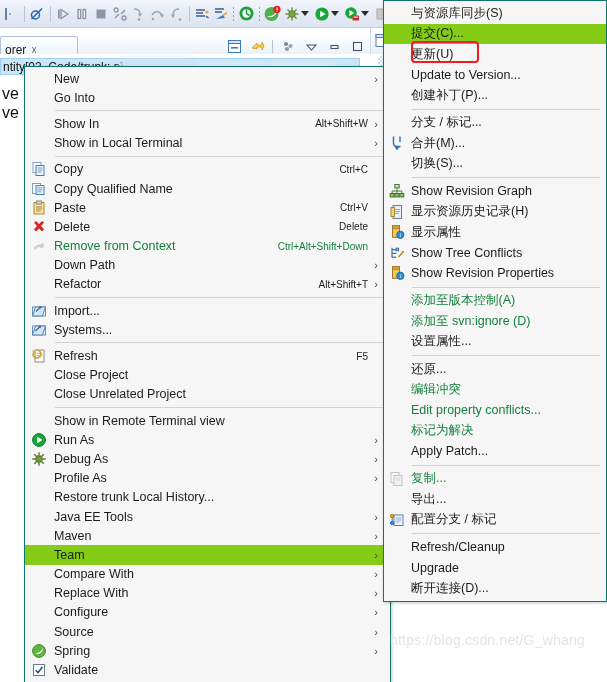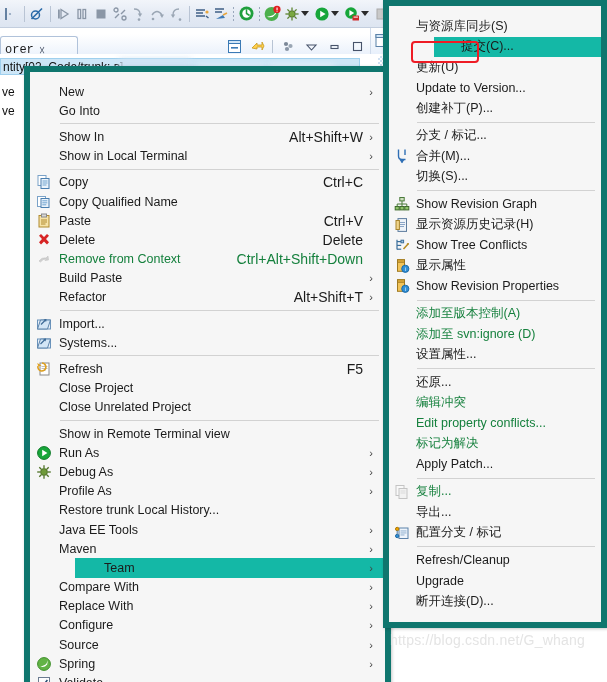--- a/index.html
+++ b/index.html
@@ -36,21 +36,20 @@
     width: 0; height: 0; margin: 0 3px 0 0;
     border-left: 4px solid transparent; border-right: 4px solid transparent;
     border-top: 5px solid #2b2b2b;
   }
 
   
   .tabstrip {
     position: absolute; left: 0; top: 34px; width: 391px; height: 22px;
     background: linear-gradient(to bottom,#ffffff 0%, #eaf1fb 100%);
     border-bottom: 1px solid #b6c6de;
-    font-family: Liberation Mono, monospace;
   }
   .tab {
     position: absolute; left: 0; top: 2px; height: 24px;
     background: linear-gradient(to bottom,#ffffff,#e8f0fb);
     border: 1px solid #b0c2da; border-bottom: none;
     border-top-left-radius: 3px; border-top-right-radius: 3px;
     padding: 3px 6px 0 4px; font-size: 12px; color: #1a1a1a;
     display: flex; align-items: center; gap: 5px;
   }
   .tab-close { font-size: 11px; color: #4a5568; }
@@ -77,52 +76,52 @@
     background: #cde6f7; border: 1px solid #9fd0ee;
   }
   .tree-sel .lbl {
     font-size: 12px; color: #111; padding: 1px 0 0 2px; white-space: nowrap;
     font-family: "Liberation Sans", sans-serif;
   }
   .blur1 { position:absolute; left:118px; top:0px;  width:72px; height:12px; background:#cfe3f5; filter: blur(3px); }
   .blur2 { position:absolute; left:196px; top:6px;  width:68px; height:14px; background:#e2eefb; filter: blur(3px); }
   .blur3 { position:absolute; left:268px; top:6px;  width:66px; height:14px; background:#e8f2fc; filter: blur(3px); }
   .tree-row {
-    position: absolute; left: 2px; font-size: 12px; color: #111;
+    position: absolute; left: 2px; font-size: 16px; color: #111;
     white-space: nowrap;
   }
   .scroll-corner {
     position: absolute; left: 378px; top: 56px; width: 13px; height: 14px;
     background: repeating-conic-gradient(#cfe0f2 0% 25%, #ffffff 0% 50%) 0 0/4px 4px;
   }
 
   
   .menu {
     position: absolute; background: #f6f6f6;
-    border: 6px solid #0f766e;
+    border: 1px solid #0f766e;
     box-shadow: 1px 1px 3px rgba(0,0,0,0.22);
     font-size: 12.5px; color: #1b1b1b;
-    padding: 10px 0;
+    padding: 2px 0;
   }
   #menu-main { left: 24px; top: 66px; width: 367px; }
   #menu-sub  { left: 383px; top: 0px;  width: 224px; }
 
   .mi {
     position: relative; height: 19.2px; display: flex; align-items: center;
     padding: 0 8px 0 0; white-space: nowrap;
   }
   .mi .ico {
     width: 28px; min-width: 28px; height: 16px;
     display: flex; align-items: center; justify-content: center;
   }
   .mi .label { flex: 1; padding-left: 1px; overflow: hidden; }
-  .mi .accel { color: #1b1b1b; padding-right: 2px; font-size: 14px; }
+  .mi .accel { color: #1b1b1b; padding-right: 2px; font-size: 10px; }
   .mi .arrow { width: 12px; text-align: center; color: #444; font-size: 11px; }
   .mi.disabled .label, .mi.disabled .accel { color: #15803d; }
-  .mi.hl { background: #14b8a6; margin-left: 45px; }
+  .mi.hl { background: #84cc16; }
   .msep { height: 1px; margin: 3px 6px 3px 30px; background: #d2d2d2; }
 
   
   #menu-sub .mi { height: 20.5px; }
   #menu-sub .mi .ico { width: 26px; min-width: 26px; }
   #menu-sub .msep { margin-left: 28px; }
 
   .redbox {
     position: absolute; left: 411px; top: 41px; width: 68px; height: 22px;
     border: 2.5px solid #ee1c25; border-radius: 4px; pointer-events: none;
@@ -426,21 +425,21 @@
               <path d="M3 10 Q6 6 10 7 L12 5 L12.5 9 L9 9.5 L10.5 8 Q7 7.5 4.5 11 Z" fill="#9d9d9d" stroke="#7d7d7d" stroke-width="0.6"></path>
             </g>
           </svg>
         </span>
         <span class="label">Remove from Context</span>
         <span class="accel">Ctrl+Alt+Shift+Down</span>
         <span class="arrow"></span>
       </div>
       <div class="mi">
         <span class="ico"></span>
-        <span class="label">Build Paste</span>
+        <span class="label">Down Path</span>
         <span class="arrow">›</span>
       </div>
       <div class="mi">
         <span class="ico"></span>
         <span class="label">Refactor</span>
         <span class="accel">Alt+Shift+T</span>
         <span class="arrow">›</span>
       </div>
       <div class="msep"></div>
       <div class="mi">
@@ -671,44 +670,44 @@
               <rect x="6" y="9" width="4" height="0.9"></rect>
             </g>
           </svg>
         </span>
         <span class="label">显示资源历史记录(H)</span>
         <span class="arrow"></span>
       </div>
       <div class="mi">
         <span class="ico">
           <svg width="16" height="16" viewBox="0 0 16 16">
+            <rect x="3.5" y="1.8" width="7" height="11.5" fill="#f2c45a" stroke="#a07a20"></rect>
+            <rect x="3.5" y="1.8" width="7" height="2.4" fill="#e6b23f" stroke="#a07a20"></rect>
+            <circle cx="11.3" cy="10.8" r="3.6" fill="#2f8fd6" stroke="#1c6aa6"></circle>
+            <text x="11.3" y="12.6" font-size="5.4" fill="#ffffff" text-anchor="middle" font-family="Liberation Sans">i</text>
+          </svg>
+        </span>
+        <span class="label">显示属性</span>
+        <span class="arrow"></span>
+      </div>
+      <div class="mi">
+        <span class="ico">
+          <svg width="16" height="16" viewBox="0 0 16 16">
             <g fill="none" stroke="#3b6f9c" stroke-width="1.2">
               <path d="M3 2.8 L3 12.6"></path>
               <path d="M3 4.6 L7.2 4.6"></path>
               <path d="M3 8.4 L7.2 8.4"></path>
               <path d="M3 12.2 L7.2 12.2"></path>
             </g>
             <rect x="7" y="3.2" width="2.6" height="2.6" fill="#9fc1e0" stroke="#3b6f9c"></rect>
             <path d="M9.5 12 L14.5 6.6" stroke="#b58a20" stroke-width="1.5" fill="none"></path>
             <path d="M15 6 L12.6 6.4 L14.2 8 Z" fill="#b58a20"></path>
           </svg>
         </span>
         <span class="label">Show Tree Conflicts</span>
-        <span class="arrow"></span>
-      </div>
-      <div class="mi">
-        <span class="ico">
-          <svg width="16" height="16" viewBox="0 0 16 16">
-            <rect x="3.5" y="1.8" width="7" height="11.5" fill="#f2c45a" stroke="#a07a20"></rect>
-            <rect x="3.5" y="1.8" width="7" height="2.4" fill="#e6b23f" stroke="#a07a20"></rect>
-            <circle cx="11.3" cy="10.8" r="3.6" fill="#2f8fd6" stroke="#1c6aa6"></circle>
-            <text x="11.3" y="12.6" font-size="5.4" fill="#ffffff" text-anchor="middle" font-family="Liberation Sans">i</text>
-          </svg>
-        </span>
-        <span class="label">显示属性</span>
         <span class="arrow"></span>
       </div>
       <div class="mi">
         <span class="ico">
           <svg width="16" height="16" viewBox="0 0 16 16">
             <rect x="3.5" y="1.8" width="7" height="11.5" fill="#f2c45a" stroke="#a07a20"></rect>
             <rect x="3.5" y="1.8" width="7" height="2.4" fill="#e6b23f" stroke="#a07a20"></rect>
             <circle cx="11.3" cy="10.8" r="3.6" fill="#2f8fd6" stroke="#1c6aa6"></circle>
             <text x="11.3" y="12.6" font-size="5.4" fill="#ffffff" text-anchor="middle" font-family="Liberation Sans">i</text>
           </svg>

